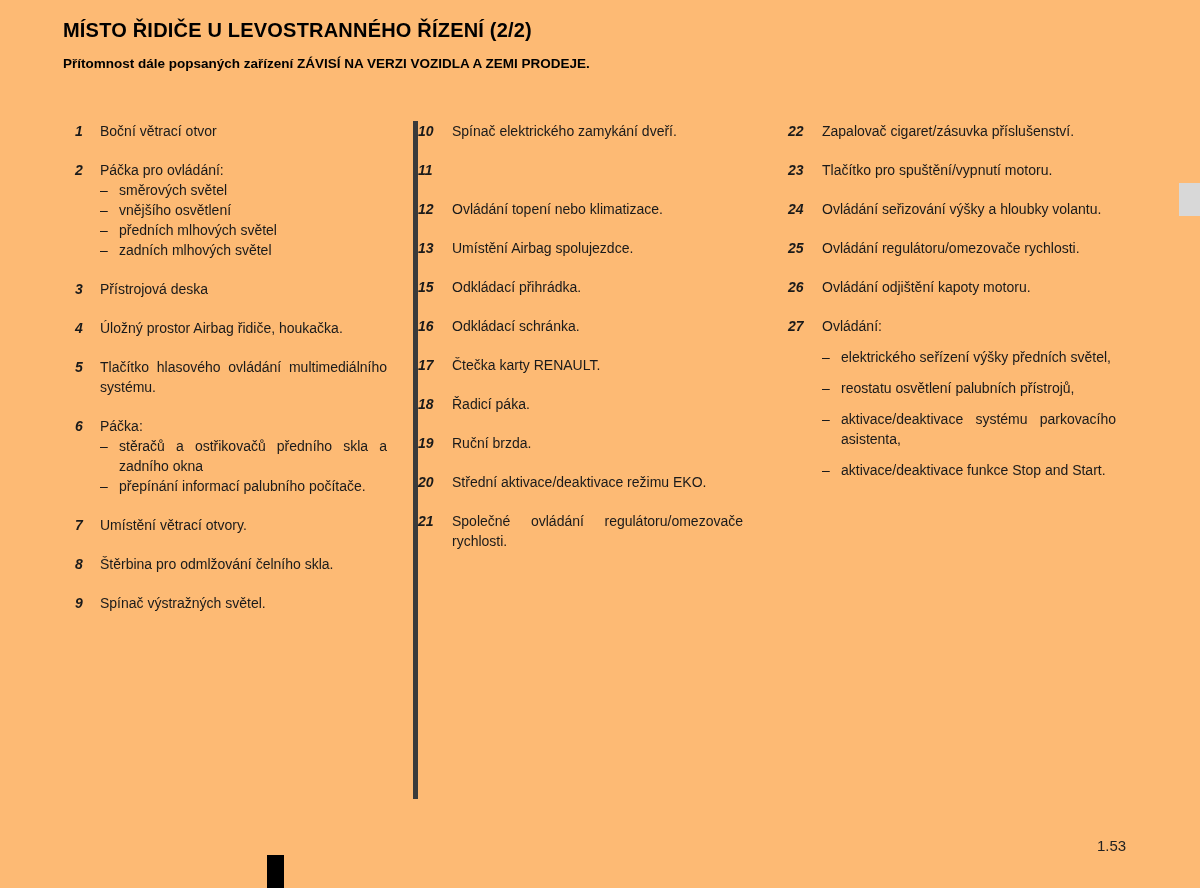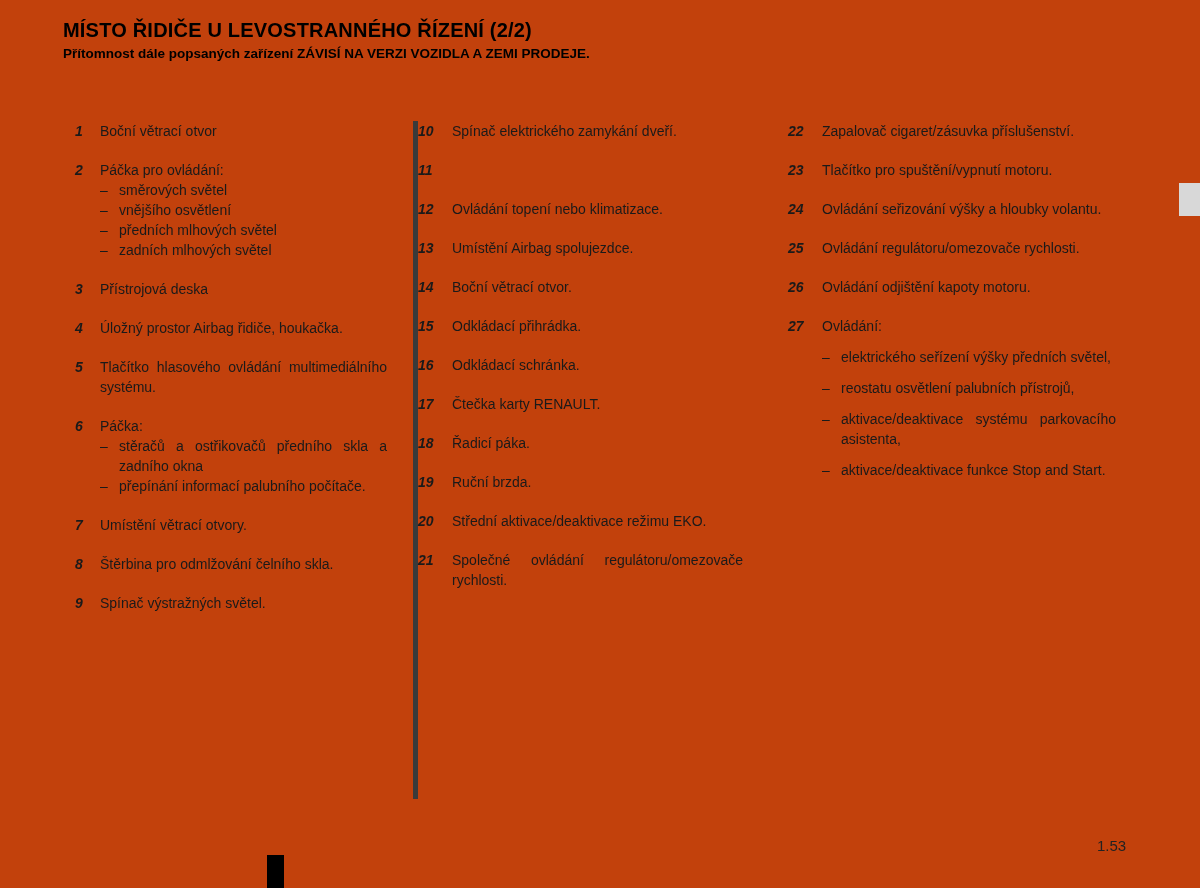--- a/index.html
+++ b/index.html
@@ -1,38 +1,38 @@
 <!DOCTYPE html>
 <html><head>
 <meta charset="utf-8">
 <style>
   * { box-sizing: border-box; }
   html, body { margin: 0; padding: 0; background: #ffffff; }
   .page {
     position: relative;
     width: 1200px;
     height: 888px;
-    background: #c2410c;
+    background: #fdba74;
     font-family: "Liberation Sans", "DejaVu Sans", sans-serif;
     color: #1a1a1a;
     overflow: hidden;
   }
   .title {
     position: absolute;
     left: 63px;
     top: 19px;
     font-size: 20px;
     font-weight: bold;
     letter-spacing: 0.2px;
     color: #000;
   }
   .subtitle {
     position: absolute;
     left: 63px;
-    top: 46px;
+    top: 56px;
     font-size: 13.5px;
     font-weight: bold;
     color: #000;
   }
   .columns {
     position: absolute;
     left: 75px;
     top: 121px;
     display: flex;
     align-items: flex-start;
@@ -192,26 +192,20 @@
             <div class="main">Ovládání topení nebo klimatizace.</div>
           </div>
         </div>
         <div class="item">
           <span class="num">13</span>
           <div class="body">
             <div class="main">Umístění Airbag spolujezdce.</div>
           </div>
         </div>
         <div class="item">
-          <span class="num">14</span>
-          <div class="body">
-            <div class="main">Boční větrací otvor.</div>
-          </div>
-        </div>
-        <div class="item">
           <span class="num">15</span>
           <div class="body">
             <div class="main">Odkládací přihrádka.</div>
           </div>
         </div>
         <div class="item">
           <span class="num">16</span>
           <div class="body">
             <div class="main">Odkládací schránka.</div>
           </div>

